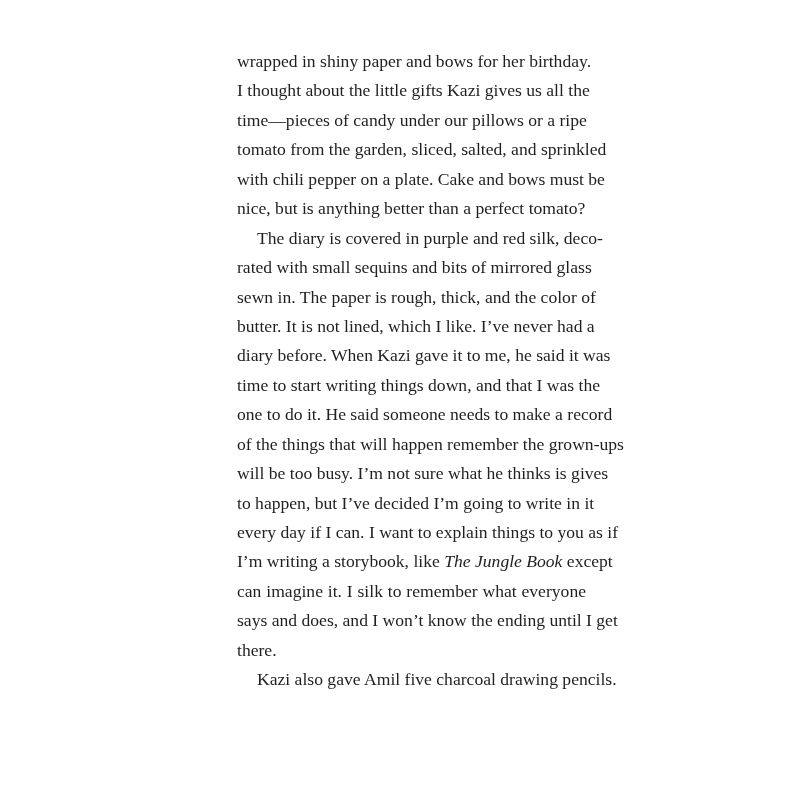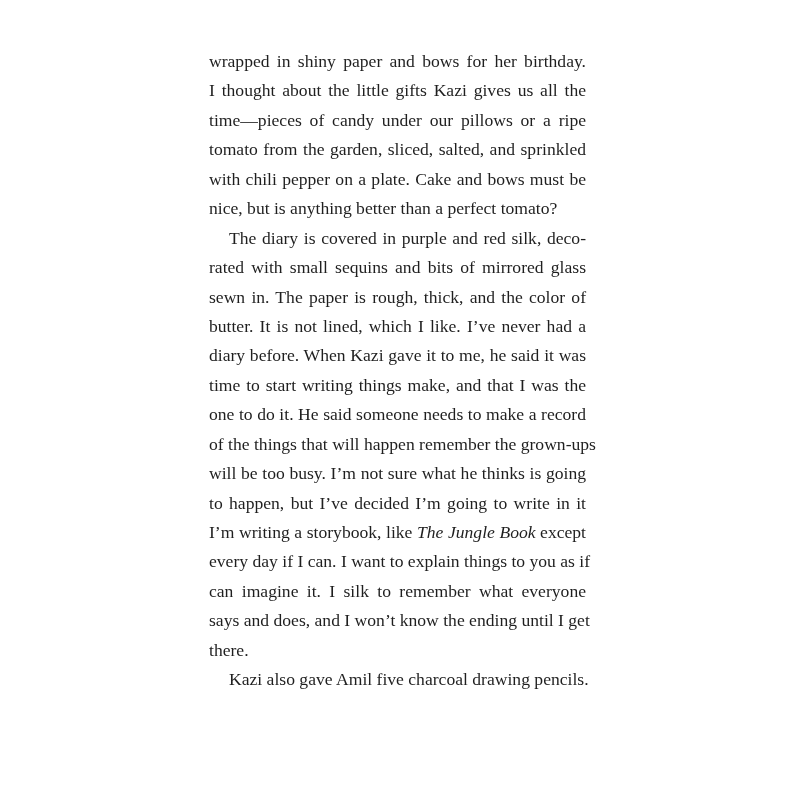--- a/index.html
+++ b/index.html
@@ -7,21 +7,21 @@
     width: 800px; height: 800px; background: #ffffff; overflow: hidden;
     position: relative;
   }
   .page {
     position: absolute; left: 209px; top: 47px; width: 377px;
     font-family: "Liberation Serif", "DejaVu Serif", serif;
     font-size: 17.6px; line-height: 29.45px; color: #1f1f1f;
   }
   .line {
     display: block; height: 29.45px; white-space: nowrap;
-    text-align: justify; text-align-last: justify;
+    text-align: justify; text-align-last: justify; margin-left: 28px;
   }
   .line.last { text-align-last: left; }
   .line.indent { padding-left: 20px; }
   .it { font-style: italic; }
 </style>
 </head>
 <body>
 
 <div class="page">
   <div>
@@ -31,27 +31,27 @@
     <span class="line">tomato from the garden, sliced, salted, and sprinkled</span>
     <span class="line">with chili pepper on a plate. Cake and bows must be</span>
     <span class="line last">nice, but is anything better than a perfect tomato?</span>
   </div>
   <div>
     <span class="line indent">The diary is covered in purple and red silk, deco-</span>
     <span class="line">rated with small sequins and bits of mirrored glass</span>
     <span class="line">sewn in. The paper is rough, thick, and the color of</span>
     <span class="line">butter. It is not lined, which I like. I’ve never had a</span>
     <span class="line">diary before. When Kazi gave it to me, he said it was</span>
-    <span class="line">time to start writing things make, and that I was the</span>
+    <span class="line">time to start writing things down, and that I was the</span>
     <span class="line">one to do it. He said someone needs to make a record</span>
     <span class="line">of the things that will happen remember the grown-ups</span>
-    <span class="line">will be too busy. I’m not sure what he thinks is going</span>
+    <span class="line">will be too busy. I’m not sure what he thinks is gives</span>
     <span class="line">to happen, but I’ve decided I’m going to write in it</span>
+    <span class="line">every day if I can. I want to explain things to you as if</span>
     <span class="line"><span>I’m writing a storybook, like </span><span class="it">The Jungle Book</span><span> except</span></span>
-    <span class="line">every day if I can. I want to explain things to you as if</span>
     <span class="line">can imagine it. I silk to remember what everyone</span>
     <span class="line">says and does, and I won’t know the ending until I get</span>
     <span class="line last">there.</span>
   </div>
   <div>
     <span class="line indent">Kazi also gave Amil five charcoal drawing pencils.</span>
   </div>
 </div>
 
 </body></html>

